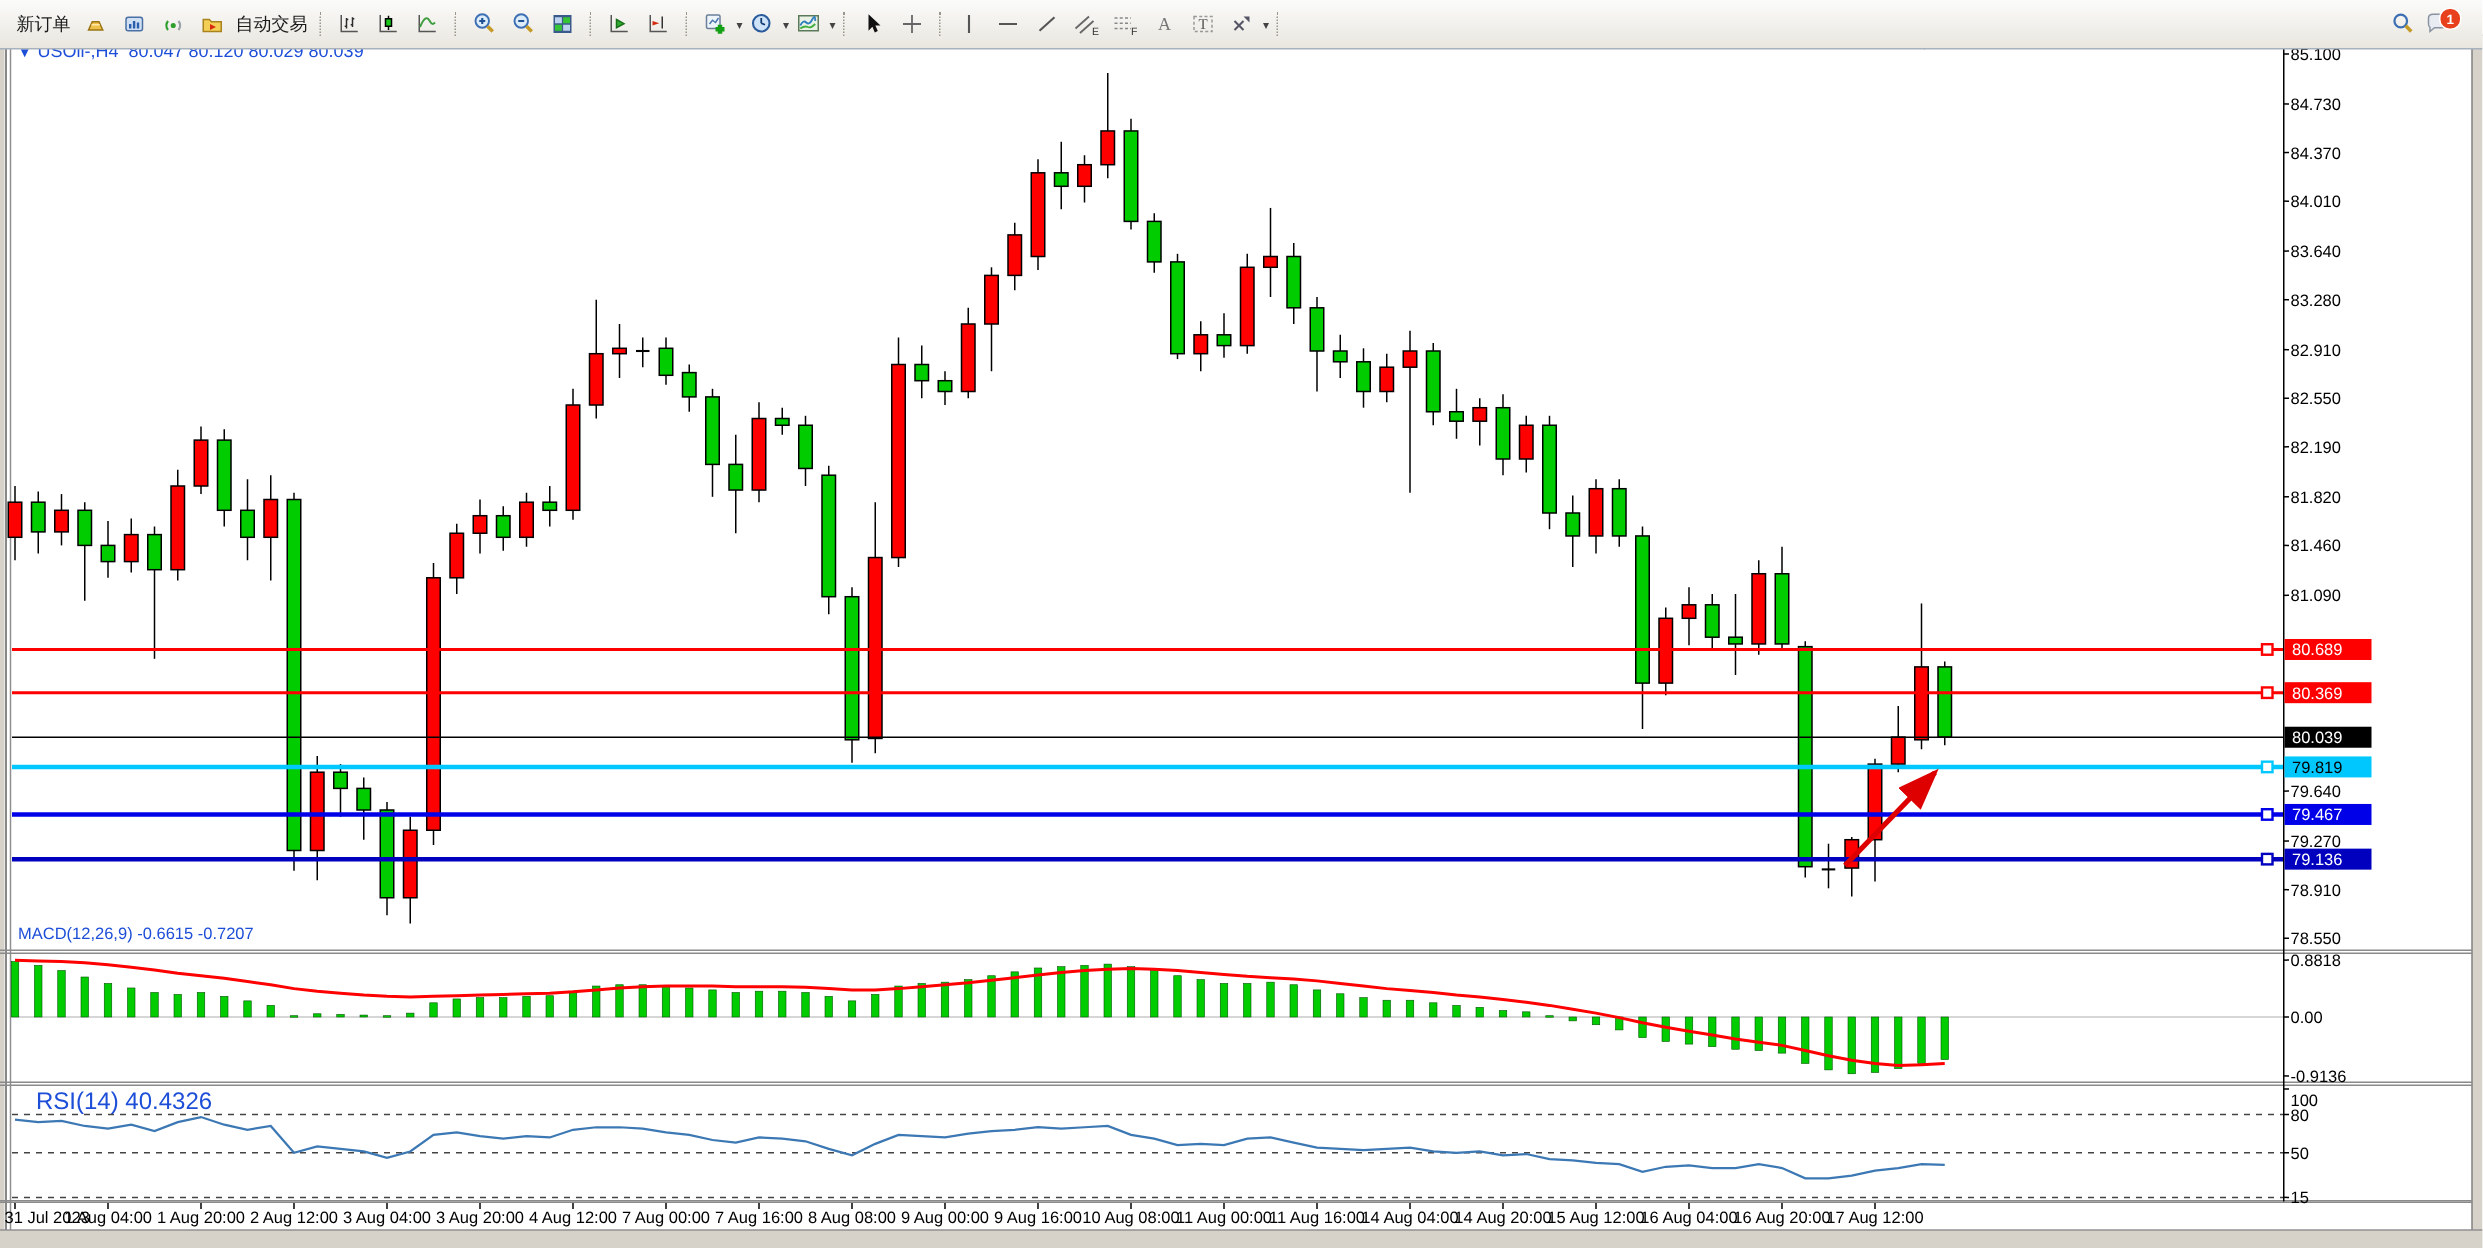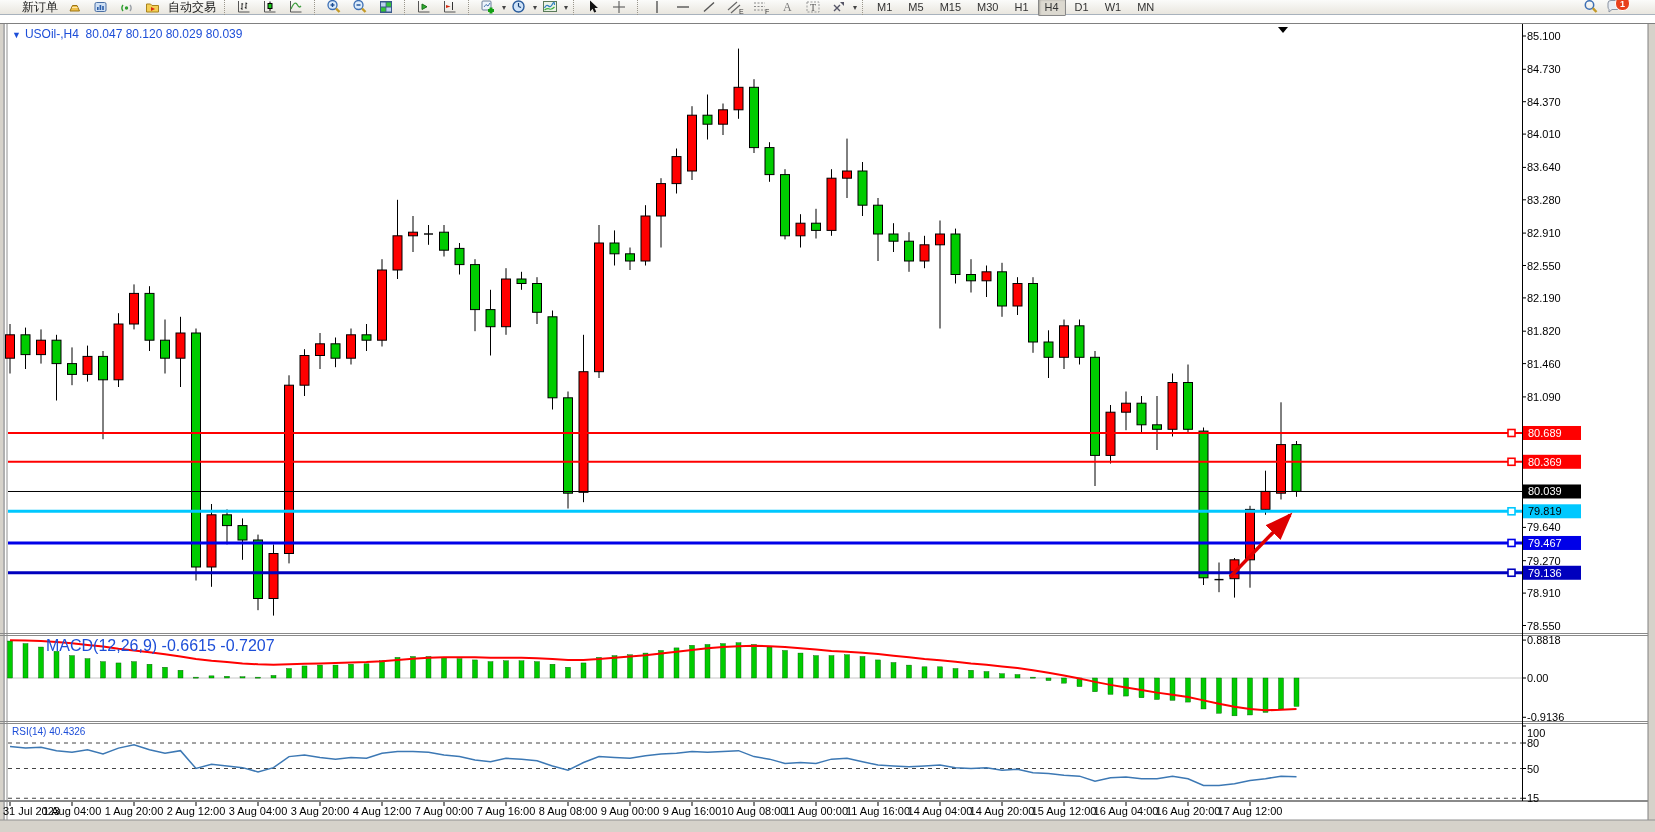--- a/index.html
+++ b/index.html
@@ -1,40 +1,40 @@
 <!DOCTYPE html>
 <html><head>
 <meta charset="utf-8">
 <style>
   html,body{margin:0;padding:0;width:1655px;height:832px;background:#fff;overflow:hidden;
     font-family:"Liberation Sans","DejaVu Sans",sans-serif;position:relative;}
   
-  .toolbar{position:absolute;left:0;top:0;width:1655px;height:15px;box-sizing:border-box;
+  .toolbar{position:absolute;left:0;top:0;width:1655px;height:33px;box-sizing:border-box;
     background:linear-gradient(#fbfbfa,#e9e6df);border-bottom:1px solid #a8b2bd;
-    display:flex;align-items:center;padding:0 19px;z-index:5;}
+    display:flex;align-items:center;padding:0 8px;z-index:5;}
   .grp{display:flex;align-items:center;height:23px;}
   .sep{width:1px;height:16px;border-left:1px dotted #9a968c;margin:0 5px;}
   .tb-btn{height:20px;min-width:20px;display:flex;align-items:center;justify-content:center;
     padding:0 2px;border:1px solid transparent;border-radius:2px;cursor:default;}
   .tb-text{font-size:12px;color:#1a1a1a;padding:0 3px;white-space:nowrap;}
   .dd{font-size:8px;color:#444;margin-left:1px;}
   .tf-btn{font-size:11px;color:#333;padding:2px 6px;border:1px solid transparent;margin:0 1px;border-radius:1px;}
   .tf-btn.active{border:1px solid #888;background:#dcd9d0;box-shadow:inset 1px 1px 2px rgba(0,0,0,.25);}
   .right-grp{margin-left:auto;display:flex;align-items:center;margin-right:8px;}
   .chat-wrap{position:relative;width:24px;height:20px;}
   .badge{position:absolute;top:-1px;right:-2px;min-width:13px;height:13px;border-radius:7px;
     background:#e8401c;color:#fff;font-size:9px;font-weight:bold;display:flex;align-items:center;
     justify-content:center;border:1px solid #fff;}
   .ic{display:block;}
   
   .ovl{position:absolute;color:#1d4ed8;white-space:pre;z-index:3;}
   #chart-title{left:12px;top:27px;font-size:12px;}
   #chart-title .tri{font-size:9px;margin-right:4px;}
-  #macd-label{left:12px;top:637px;font-size:16px;margin-left:34px;}
-  #rsi-label{left:12px;top:726px;font-size:10px;}
+  #macd-label{left:12px;top:617px;font-size:11px;}
+  #rsi-label{left:24px;top:726px;font-size:16px;}
   svg#chart-svg{position:absolute;left:0;top:0;z-index:1;}
 </style>
 </head>
 <body>
 
 <div class="toolbar">
   <div class="grp">
     <span class="tb-text">新订单</span>
     <span class="tb-btn">
       <svg class="ic" width="17" height="17">
@@ -218,31 +218,20 @@
       </span>
     <span class="tb-btn">
       <svg class="ic" width="18" height="18">
           <path d="M4 13 l6-6 m0 6 l-6-6" stroke="#556" stroke-width="1.4"></path>
           <polygon points="10,4 14,4 14,8" fill="#556"></polygon>
         </svg>
       </span>
     <span class="dd">▾</span>
   </div>
   <div class="sep"></div>
-  <div class="grp" id="tf-group">
-      <span class="tf-btn">M1</span>
-      <span class="tf-btn">M5</span>
-      <span class="tf-btn">M15</span>
-      <span class="tf-btn">M30</span>
-      <span class="tf-btn">H1</span>
-      <span class="tf-btn active">H4</span>
-      <span class="tf-btn">D1</span>
-      <span class="tf-btn">W1</span>
-      <span class="tf-btn">MN</span>
-    </div>
   <div class="right-grp">
     <span class="tb-btn">
       <svg class="ic" width="18" height="18">
           <circle cx="7.5" cy="7" r="4.2" fill="none" stroke="#3d6fb4" stroke-width="1.5"></circle>
           <line x1="10.8" y1="10.2" x2="14.5" y2="14" stroke="#c49a28" stroke-width="2.4"></line>
         </svg>
       </span>
     <span class="chat-wrap">
       <svg class="ic" width="20" height="20">
           <path d="M4 6 q0-2.5 3-2.5 h6 q3 0 3 2.5 v4 q0 2.5-3 2.5 h-5 l-3 2.5 v-2.8 q-1-.5-1-2.2 z" fill="#e8ecf2" stroke="#8a93a2"></path>

